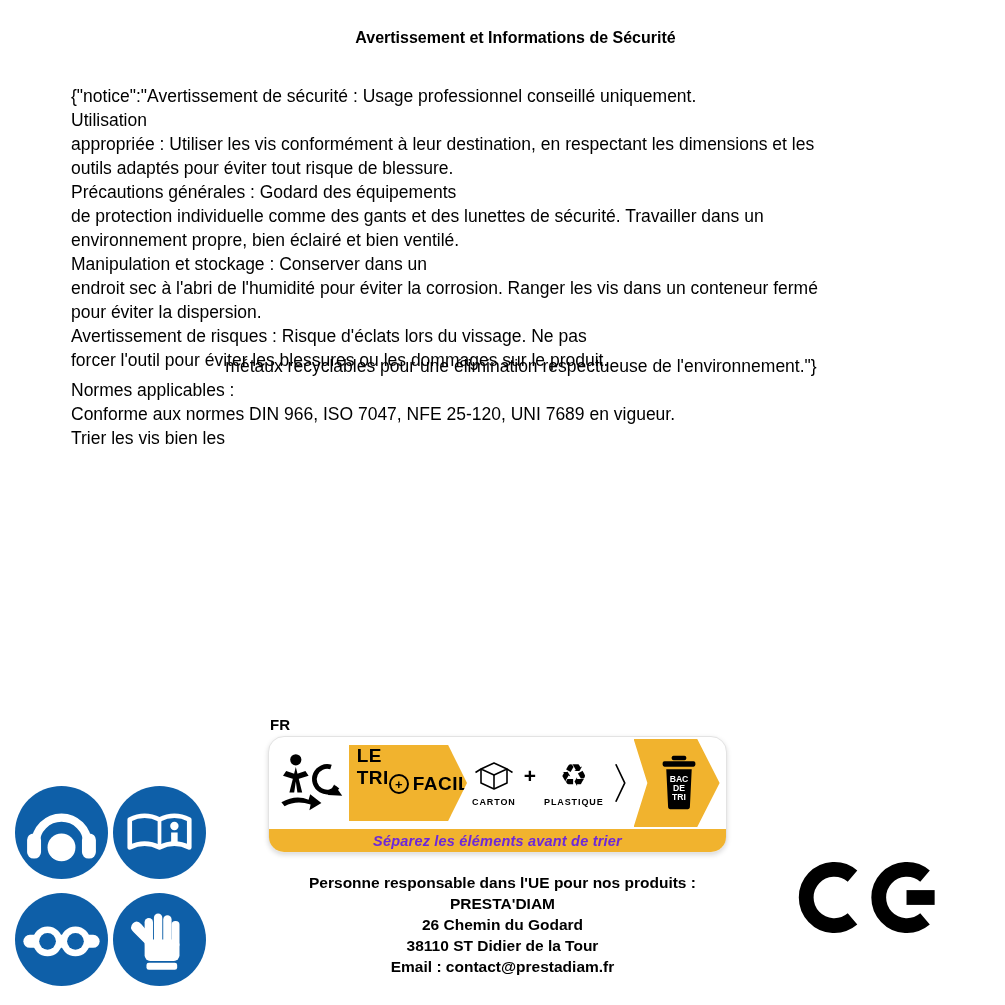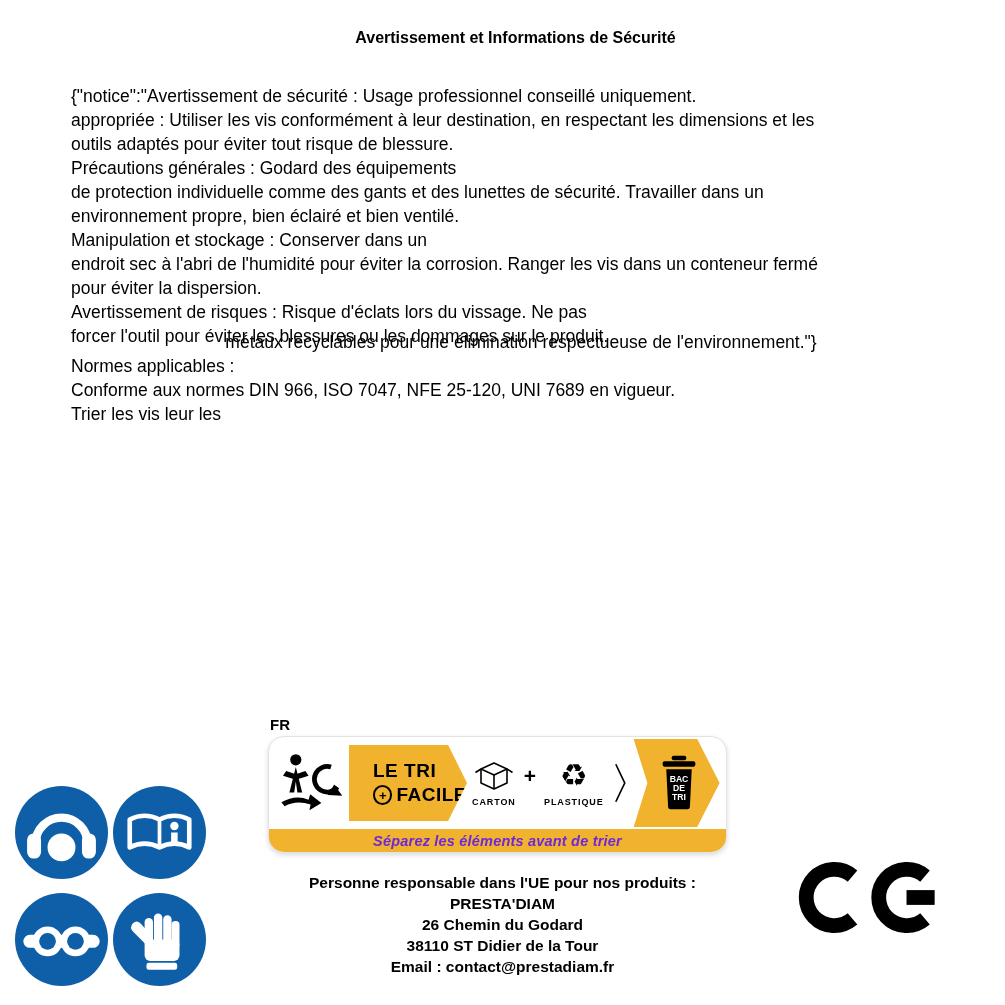--- a/index.html
+++ b/index.html
@@ -35,21 +35,21 @@
   .fr-label{position:absolute;left:270px;top:716px;font-size:15px;font-weight:bold;}
   .tri-label{
     position:absolute;left:268px;top:736px;width:457px;
     background:#fff;border:1px solid #e3e3e3;border-radius:16px;
     box-shadow:0 2px 5px rgba(0,0,0,.15);overflow:hidden;
   }
   .tri-main{height:92px;display:flex;align-items:center;padding:0 6px;}
   .tri-yellow{
     width:118px;height:76px;flex:0 0 auto;background:var(--label-yellow,#F1B32E);
     clip-path:polygon(0 0,84% 0,100% 50%,84% 100%,0 100%);
-    display:flex;flex-direction:column;justify-content:center;
+    display:flex;flex-direction:row;justify-content:center;
     padding-left:24px;box-sizing:border-box;margin-left:2px;
   }
   .tri-yellow .l1{font-size:19px;font-weight:900;letter-spacing:.5px;}
   .tri-yellow .l2{display:flex;align-items:center;gap:4px;margin-top:2px;}
   .circle-plus{
     width:16px;height:16px;border:2px solid #000;border-radius:50%;
     display:inline-flex;align-items:center;justify-content:center;
     font-size:13px;font-weight:bold;line-height:1;
   }
   .tri-yellow .w2{font-size:19px;font-weight:900;letter-spacing:.5px;}
@@ -80,34 +80,35 @@
 </style>
 </head>
 <body>
 
 <div class="canvas">
 
   <div class="doc-title">Avertissement et Informations de Sécurité</div>
 
   <div class="body-text">
     <div class="line">{"notice":"Avertissement de sécurité : Usage professionnel conseillé uniquement.</div>
+    <div class="line">Utilisation</div>
     <div class="line">appropriée : Utiliser les vis conformément à leur destination, en respectant les dimensions et les</div>
     <div class="line">outils adaptés pour éviter tout risque de blessure.</div>
     <div class="line">Précautions générales : Godard des équipements</div>
     <div class="line">de protection individuelle comme des gants et des lunettes de sécurité. Travailler dans un</div>
     <div class="line">environnement propre, bien éclairé et bien ventilé.</div>
     <div class="line">Manipulation et stockage : Conserver dans un</div>
     <div class="line">endroit sec à l'abri de l'humidité pour éviter la corrosion. Ranger les vis dans un conteneur fermé</div>
     <div class="line">pour éviter la dispersion.</div>
     <div class="line">Avertissement de risques : Risque d'éclats lors du vissage. Ne pas</div>
     <div class="line">forcer l'outil pour éviter les blessures ou les dommages sur le produit.</div>
     <div class="line overlap">métaux recyclables pour une élimination respectueuse de l'environnement."}</div>
     <div class="line">Normes applicables :</div>
     <div class="line">Conforme aux normes DIN 966, ISO 7047, NFE 25-120, UNI 7689 en vigueur.</div>
-    <div class="line">Trier les vis leur les</div>
+    <div class="line">Trier les vis bien les</div>
   </div>
 
   <div class="icon-grid">
     <svg class="m-icon" viewBox="0 0 100 100">
       <circle class="icon-bg" cx="50" cy="50" r="50"></circle>
       <path d="M22 62 A28 28 0 0 1 78 62" fill="none" stroke="#fff" stroke-width="9"></path>
       <circle cx="50" cy="66" r="15" fill="#fff"></circle>
       <rect x="13" y="51" width="15" height="27" rx="7" fill="#fff"></rect>
       <rect x="72" y="51" width="15" height="27" rx="7" fill="#fff"></rect>
     </svg>

